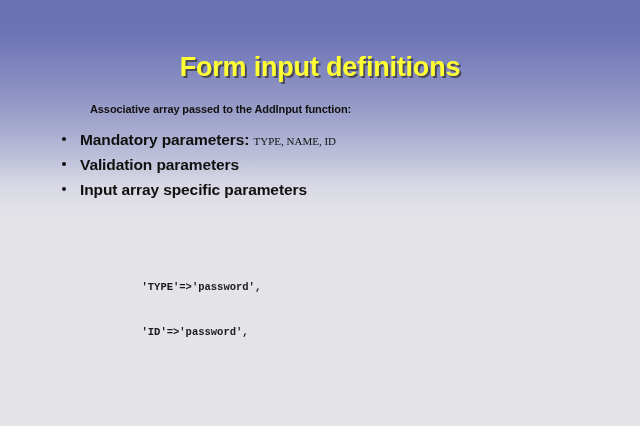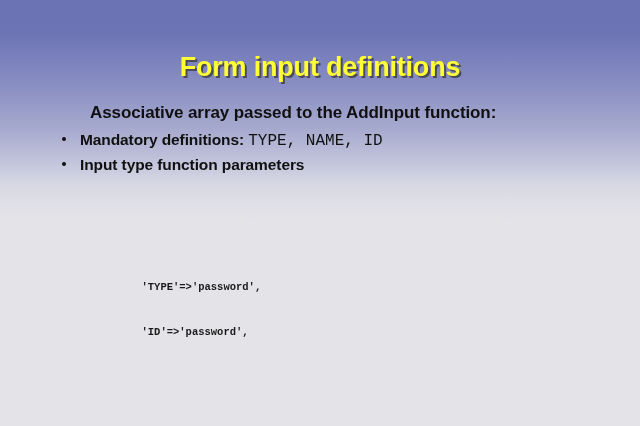--- a/index.html
+++ b/index.html
@@ -47,21 +47,21 @@
     font-weight: bold;
     color: #ffff33;
     letter-spacing: -0.2px;
     text-shadow: 2px 2px 0 #4a4a5c;
     white-space: nowrap;
   }
   #subtitle {
     position: absolute;
     left: 90px;
     top: 103px;
-    font-size: 17px;
+    font-size: 11px;
     font-weight: bold;
     color: #101010;
     letter-spacing: -0.1px;
     white-space: nowrap;
   }
   #bullets {
     position: absolute;
     left: 58px;
     top: 127px;
     width: 560px;
@@ -80,23 +80,23 @@
   .bullet-dot {
     position: absolute;
     left: 4px;
     top: 10px;
     width: 4px;
     height: 4px;
     border-radius: 50%;
     background: #101010;
   }
   .mono-param {
-    font-family: Liberation Mono, monospace;
+    font-family: Liberation Serif, serif;
     font-weight: normal;
-    font-size: 16px;
+    font-size: 11px;
     letter-spacing: 0;
   }
   #code {
     position: absolute;
     left: 110px;
     top: 249px;
     font-family: "Liberation Mono", monospace;
     font-size: 10.5px;
     font-weight: bold;
     color: #1a1a1a;
@@ -115,30 +115,36 @@
   <div id="slide-bg"></div>
 
   <div id="title">Form input definitions</div>
 
   <div id="subtitle">Associative array passed to the AddInput function:</div>
 
   <div id="bullets">
 
     <div class="bullet-row">
       <span class="bullet-dot"></span>
-      <span>Mandatory definitions:</span>
+      <span>Mandatory parameters:</span>
       <span class="mono-param"> TYPE, NAME, ID</span>
       <span></span>
     </div>
 
 
+    <div class="bullet-row">
+      <span class="bullet-dot"></span>
+      <span>Validation parameters</span>
+      <span class="mono-param"></span>
+      <span></span>
+    </div>
 
     <div class="bullet-row">
       <span class="bullet-dot"></span>
-      <span>Input type function parameters</span>
+      <span>Input array specific parameters</span>
       <span class="mono-param"></span>
       <span></span>
     </div>
 
 
   </div>
 
   <div id="code">
     <div class="code-line">     'TYPE'=&gt;'password',</div>
     <div class="code-line">     'ID'=&gt;'password',</div>

